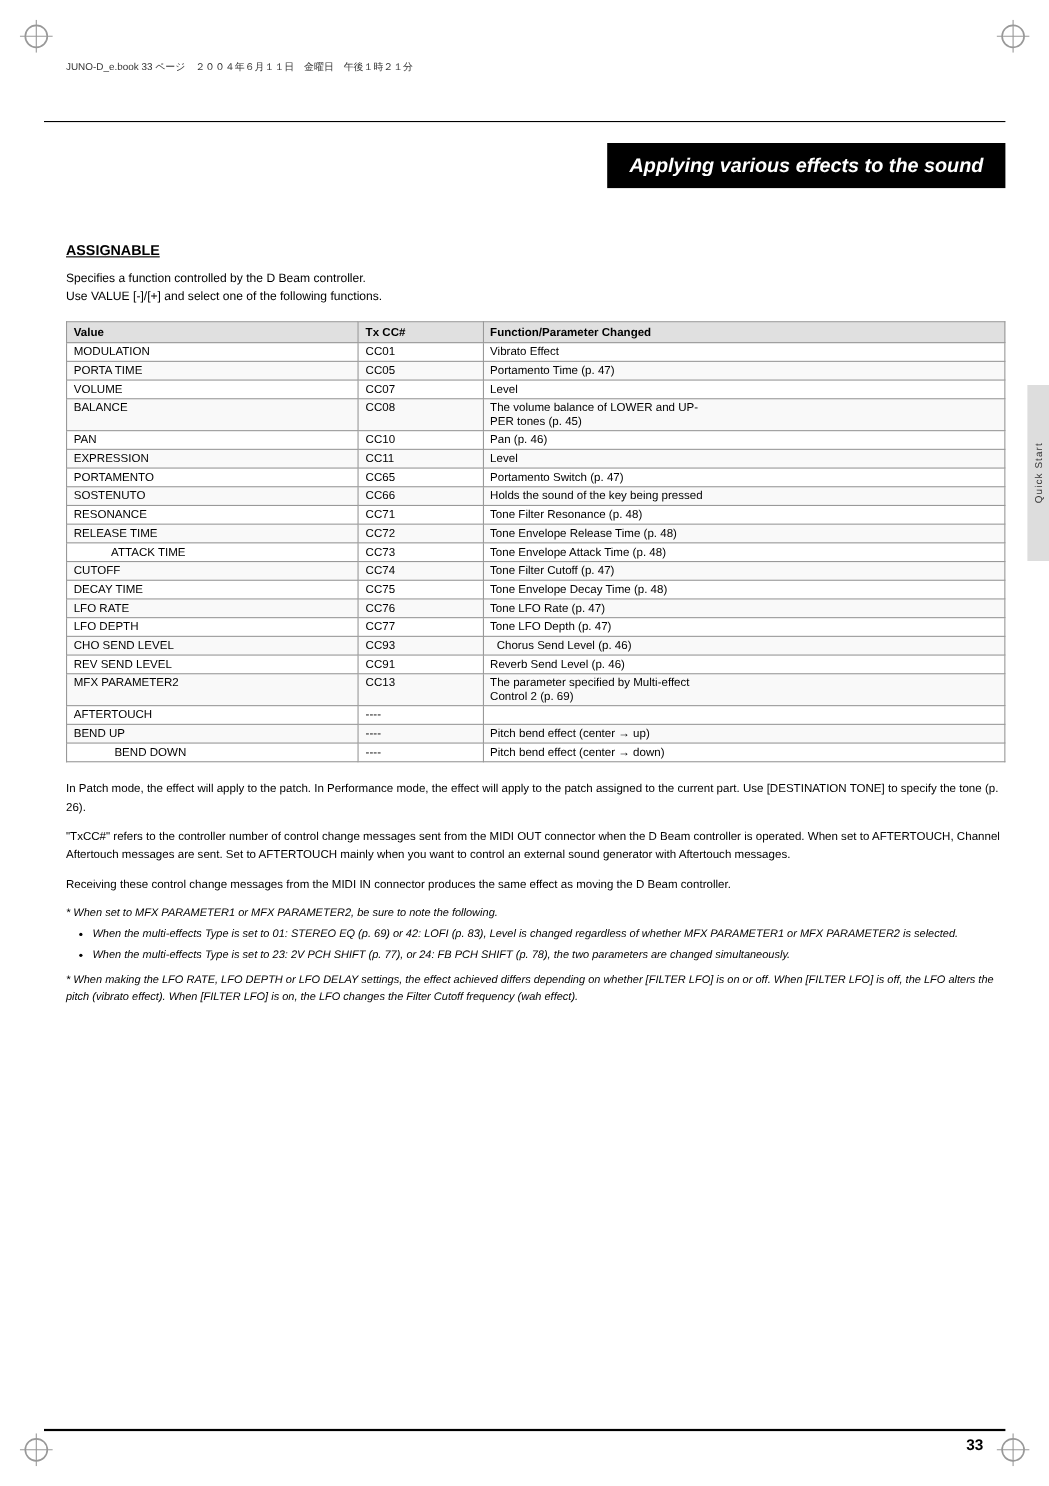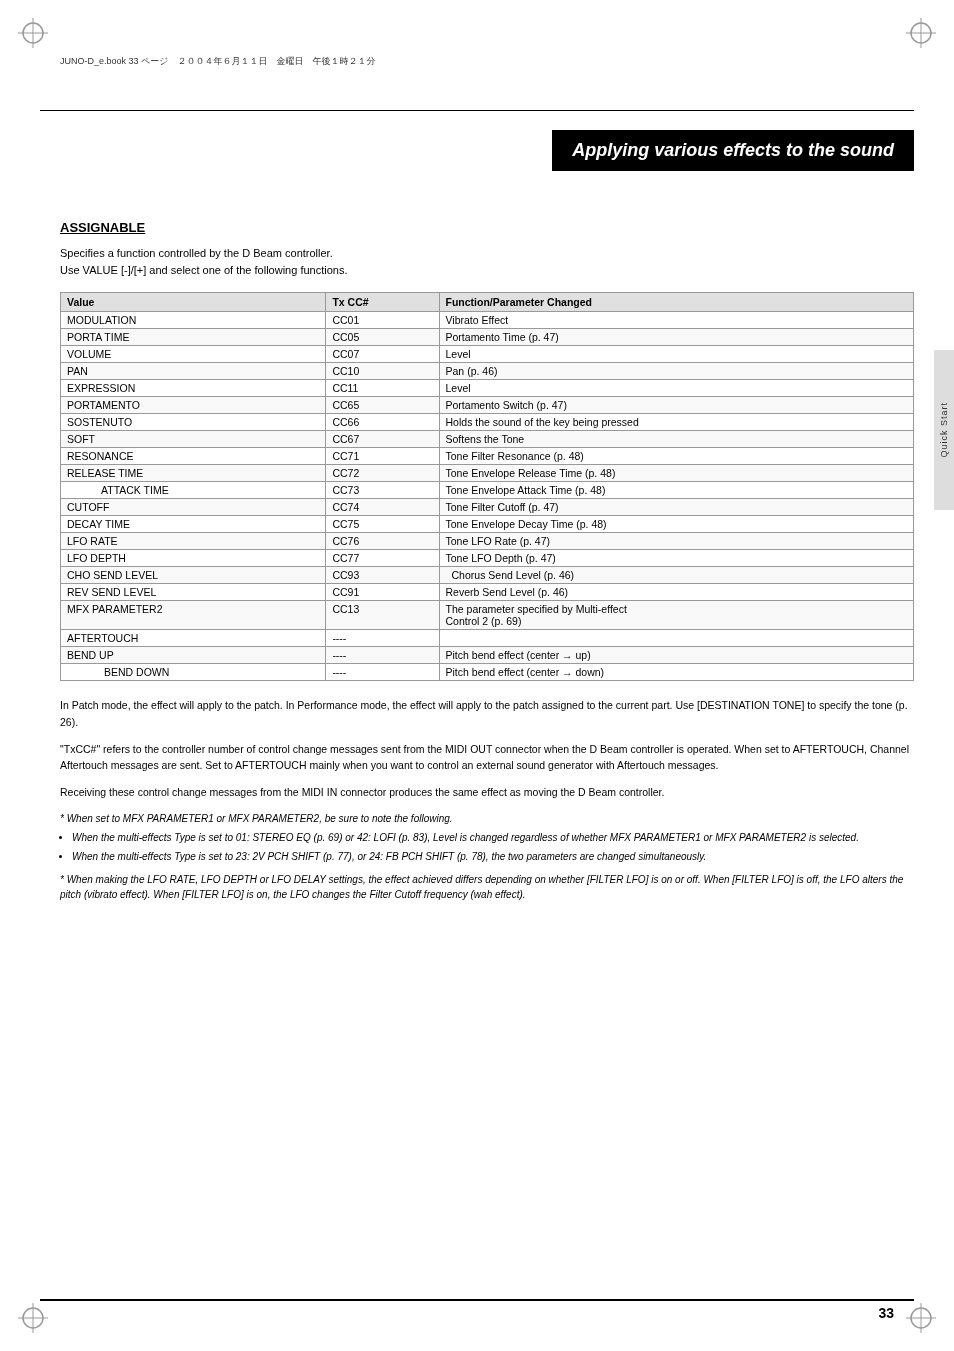--- a/index.html
+++ b/index.html
@@ -128,21 +128,21 @@
     }
     .note-line {
       font-size: 10px;
       font-style: italic;
       line-height: 1.5;
     }
     .note-line.main-note {
       margin-left: 0;
     }
     .bullet-list {
-      margin-left: 12px;
+      margin-left: 24px;
       margin-top: 4px;
     }
     .bullet-item {
       font-size: 10px;
       font-style: italic;
       line-height: 1.5;
       margin-bottom: 4px;
       list-style-type: disc;
     }
 
@@ -246,43 +246,44 @@
             <td style="white-space: pre-wrap;">PORTA TIME</td>
             <td style="white-space: pre-wrap;">CC05</td>
             <td style="white-space: pre-wrap;">Portamento Time (p. 47)</td>
           </tr>
           <tr>
             <td style="white-space: pre-wrap;">VOLUME</td>
             <td style="white-space: pre-wrap;">CC07</td>
             <td style="white-space: pre-wrap;">Level</td>
           </tr>
           <tr>
+            <td style="white-space: pre-wrap;">BALANCE</td>
+            <td style="white-space: pre-wrap;">CC08</td>
+            <td style="white-space: pre-wrap;">The volume balance of LOWER and UP-
+PER tones (p. 45)</td>
+          </tr>
+          <tr>
             <td style="white-space: pre-wrap;">PAN</td>
             <td style="white-space: pre-wrap;">CC10</td>
             <td style="white-space: pre-wrap;">Pan (p. 46)</td>
           </tr>
           <tr>
             <td style="white-space: pre-wrap;">EXPRESSION</td>
             <td style="white-space: pre-wrap;">CC11</td>
             <td style="white-space: pre-wrap;">Level</td>
           </tr>
           <tr>
             <td style="white-space: pre-wrap;">PORTAMENTO</td>
             <td style="white-space: pre-wrap;">CC65</td>
             <td style="white-space: pre-wrap;">Portamento Switch (p. 47)</td>
           </tr>
           <tr>
             <td style="white-space: pre-wrap;">SOSTENUTO</td>
             <td style="white-space: pre-wrap;">CC66</td>
             <td style="white-space: pre-wrap;">Holds the sound of the key being pressed</td>
-          </tr>
-          <tr>
-            <td style="white-space: pre-wrap;">SOFT</td>
-            <td style="white-space: pre-wrap;">CC67</td>
-            <td style="white-space: pre-wrap;">Softens the Tone</td>
           </tr>
           <tr>
             <td style="white-space: pre-wrap;">RESONANCE</td>
             <td style="white-space: pre-wrap;">CC71</td>
             <td style="white-space: pre-wrap;">Tone Filter Resonance (p. 48)</td>
           </tr>
           <tr>
             <td style="white-space: pre-wrap;">RELEASE TIME</td>
             <td style="white-space: pre-wrap;">CC72</td>
             <td style="white-space: pre-wrap;">Tone Envelope Release Time (p. 48)</td>

